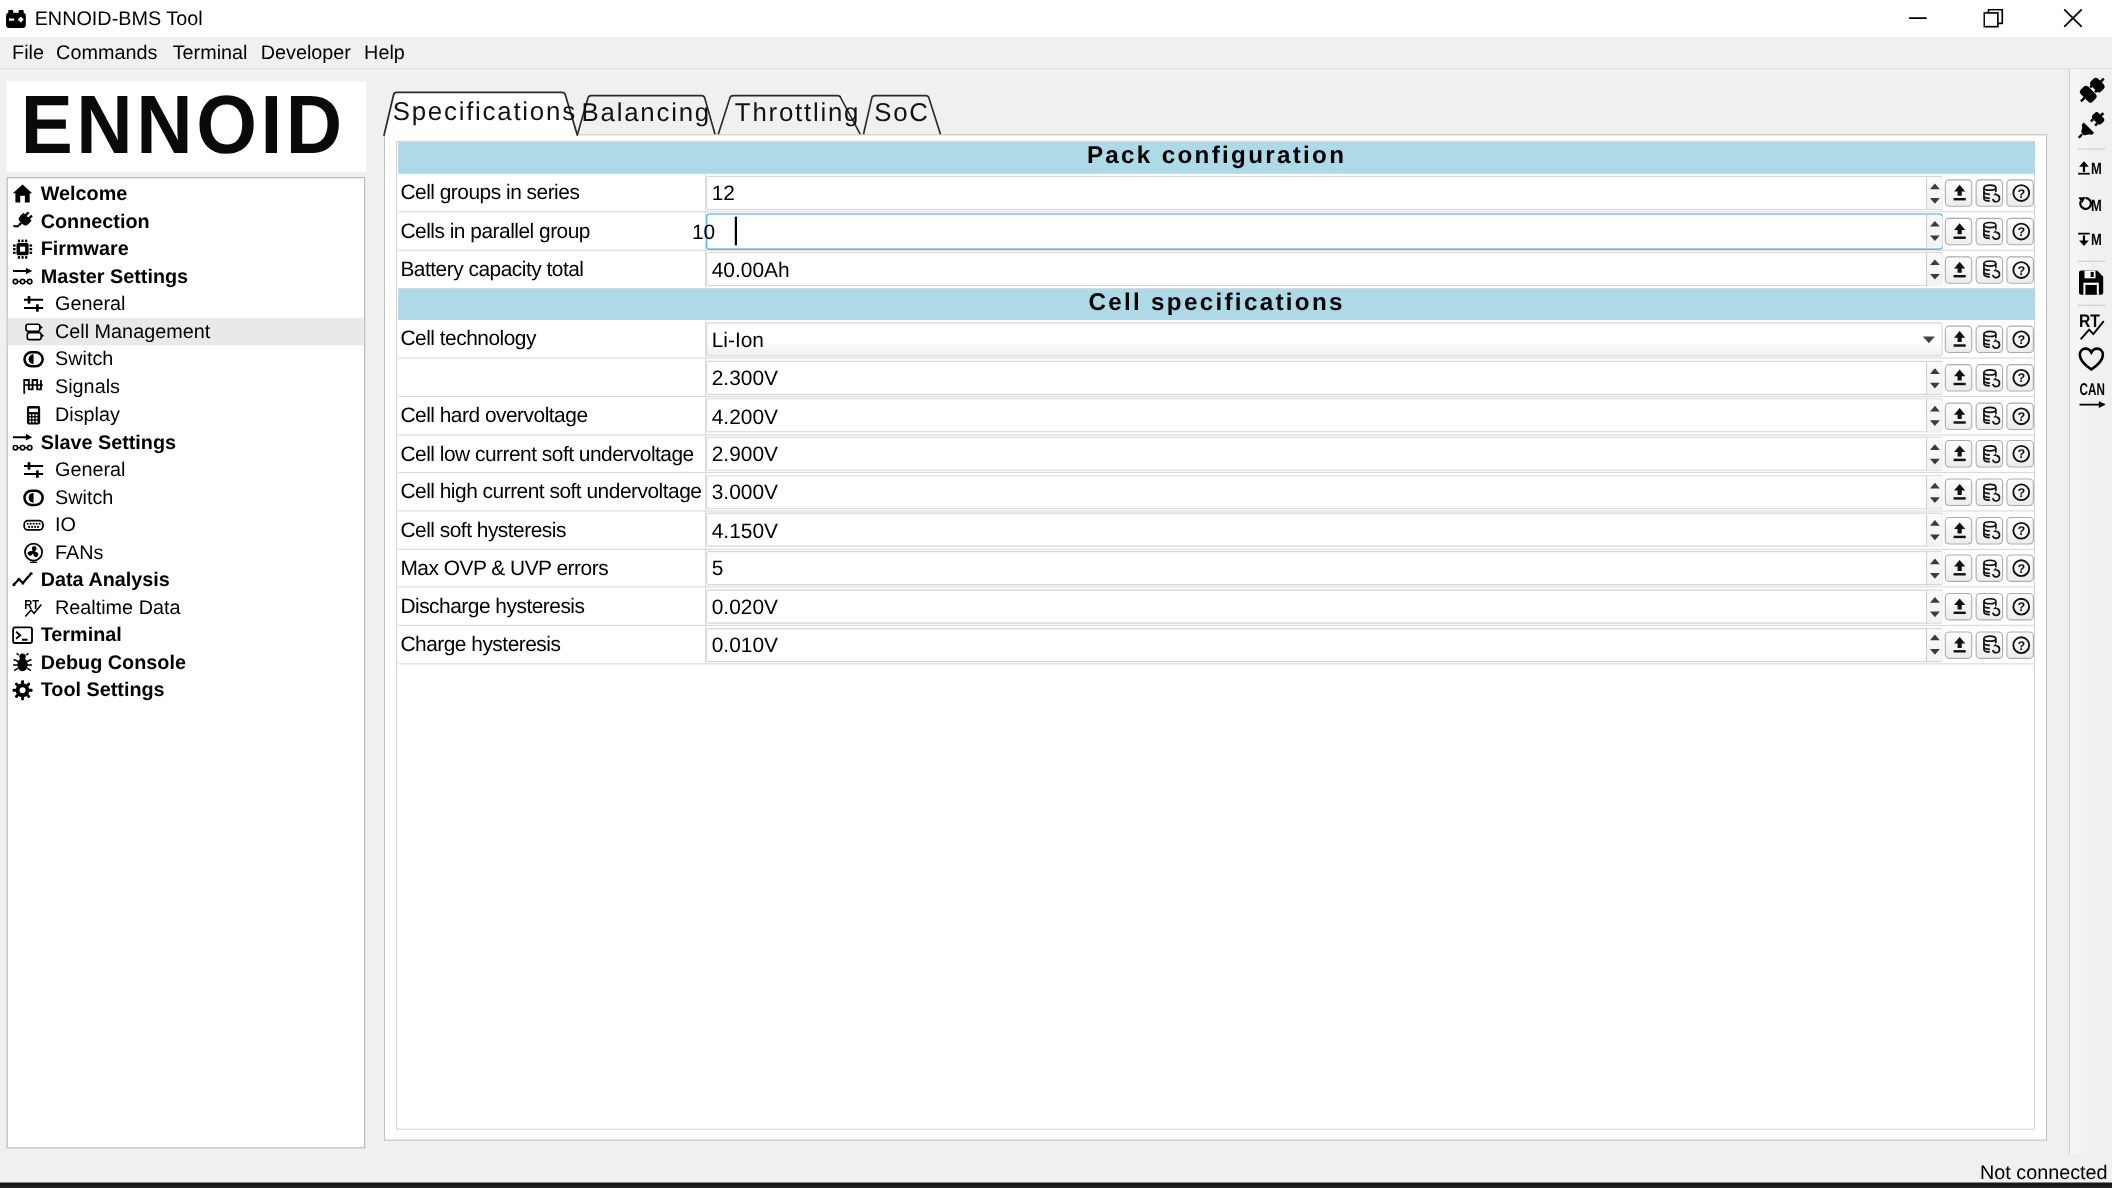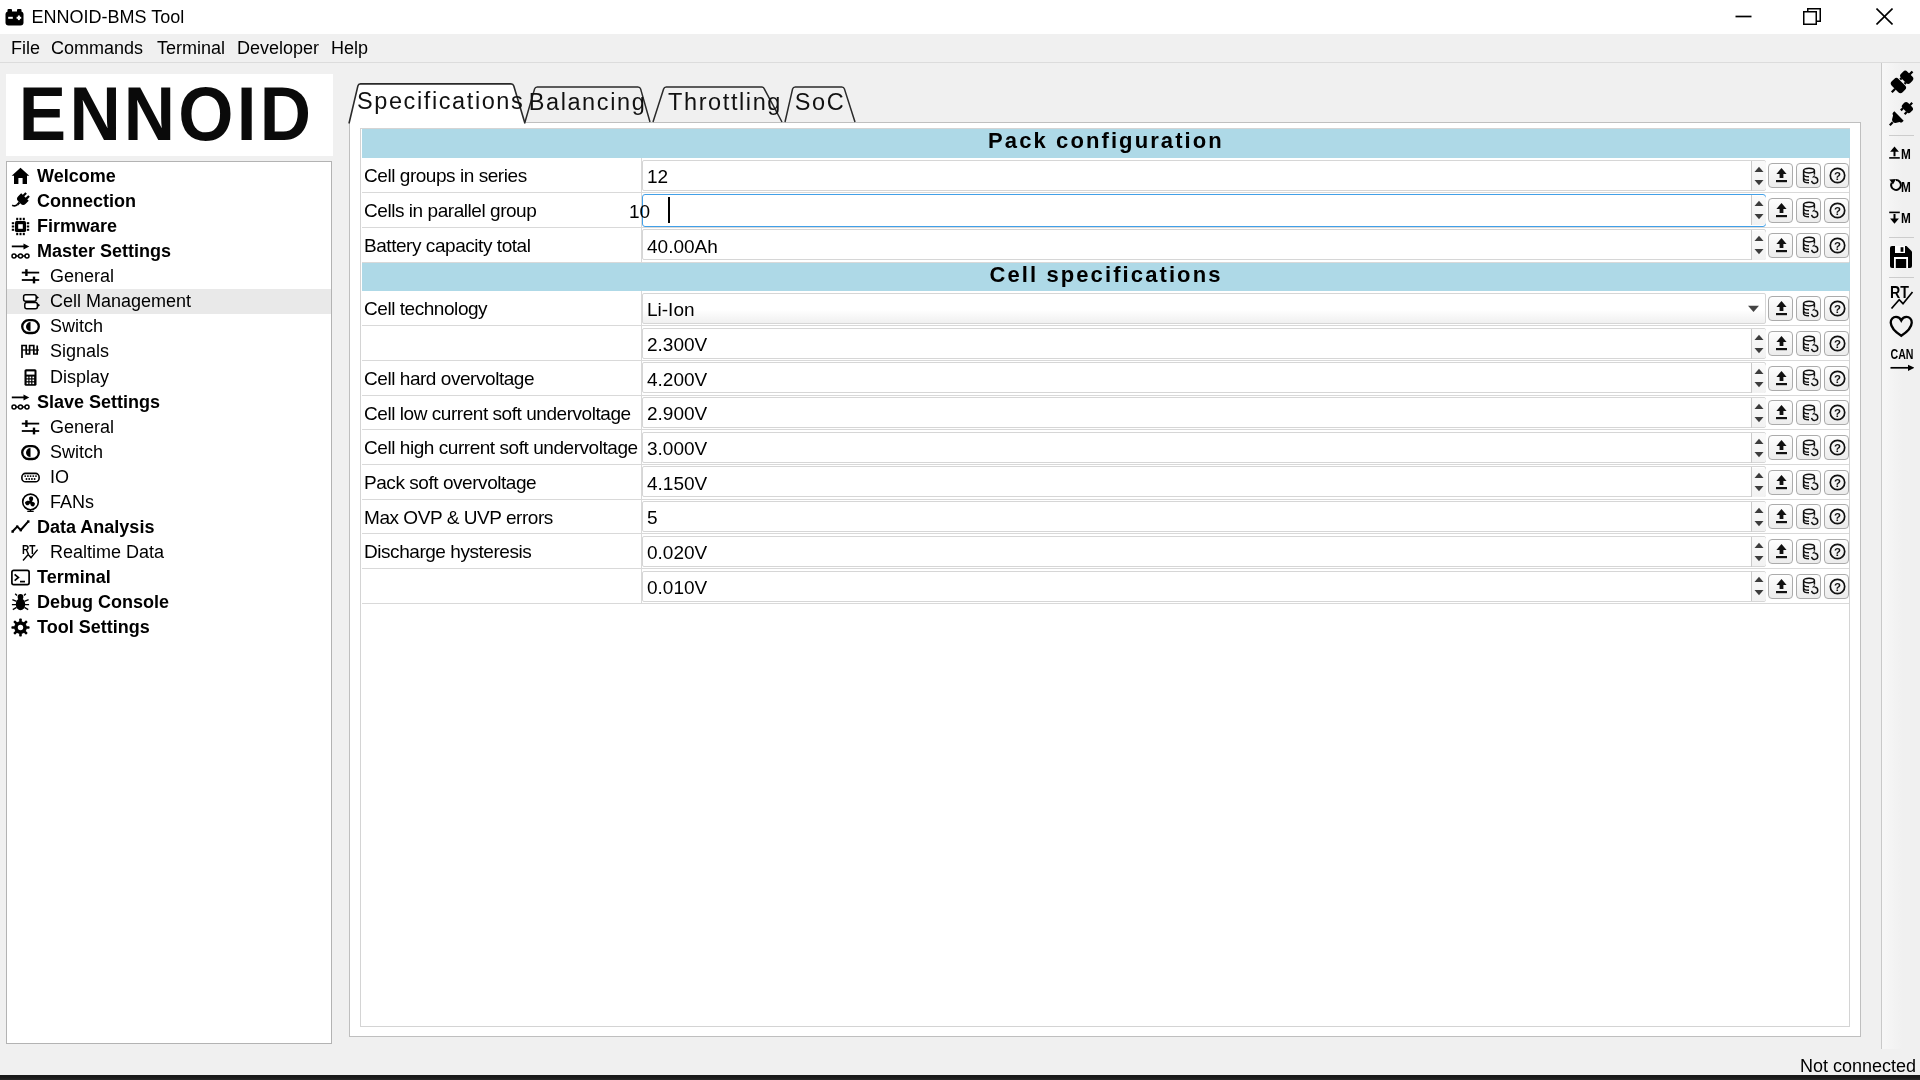--- a/index.html
+++ b/index.html
@@ -538,21 +538,21 @@
         <path d="M10.6 13.9 A3.1 3.1 0 1 0 13.7 10.2" fill="none" stroke="#111" stroke-width="1.5"></path>
         <path d="M13.7 7.8 V10.6 H10.9 Z" fill="#111"></path>
       </svg>
     </div>
     <div class="sbtn" style="left:1463px;top:306.1px">
       <svg class="abs" style="left:3.5px;top:3px" width="17" height="17" viewBox="0 0 17 17">
         <circle cx="8.5" cy="8.5" r="7.2" fill="none" stroke="#111" stroke-width="1.7"></circle>
         <text x="8.5" y="12.6" text-anchor="middle" font-family="Liberation Sans, sans-serif" font-size="11.5" font-weight="bold" fill="#111">?</text>
       </svg>
     </div>
-<div class="lbl" style="top:335.9px;height:34.7px;line-height:35.4px">Pack soft overvoltage</div>
+<div class="lbl" style="top:335.9px;height:34.7px;line-height:35.4px">Cell soft hysteresis</div>
     <div class="rline" style="top:369.6px"></div>
     <div class="ibox" style="left:281px;top:337.4px;width:1124px;height:31px"></div>
     <div class="inp" style="left:286px;top:343.8px">4.150V</div>
     <div class="abs" style="left:1390px;top:338.2px;width:1px;height:30px;background:#c9c9c9"></div>
     <div class="abs" style="left:1391px;top:338.8px;width:13.5px;height:29px;background:linear-gradient(180deg,#fafafa,#f2f2f2);border-radius:0 2px 2px 0"></div>
     <svg class="abs" style="left:1391px;top:341.2px" width="14" height="24" viewBox="0 0 14 24">
       <path d="M7 2.8 L11.5 8 H2.5 Z" fill="#3c3c3c"></path>
       <path d="M7 21.2 L11.5 16 H2.5 Z" fill="#3c3c3c"></path>
     </svg>
     <div class="sbtn" style="left:1407px;top:340.8px">
@@ -637,20 +637,21 @@
         <path d="M10.6 13.9 A3.1 3.1 0 1 0 13.7 10.2" fill="none" stroke="#111" stroke-width="1.5"></path>
         <path d="M13.7 7.8 V10.6 H10.9 Z" fill="#111"></path>
       </svg>
     </div>
     <div class="sbtn" style="left:1463px;top:410.1px">
       <svg class="abs" style="left:3.5px;top:3px" width="17" height="17" viewBox="0 0 17 17">
         <circle cx="8.5" cy="8.5" r="7.2" fill="none" stroke="#111" stroke-width="1.7"></circle>
         <text x="8.5" y="12.6" text-anchor="middle" font-family="Liberation Sans, sans-serif" font-size="11.5" font-weight="bold" fill="#111">?</text>
       </svg>
     </div>
+<div class="lbl" style="top:440.0px;height:34.7px;line-height:35.4px">Charge hysteresis</div>
     <div class="rline" style="top:473.7px"></div>
     <div class="ibox" style="left:281px;top:441.5px;width:1124px;height:31px"></div>
     <div class="inp" style="left:286px;top:447.8px">0.010V</div>
     <div class="abs" style="left:1390px;top:442.3px;width:1px;height:30px;background:#c9c9c9"></div>
     <div class="abs" style="left:1391px;top:442.8px;width:13.5px;height:29px;background:linear-gradient(180deg,#fafafa,#f2f2f2);border-radius:0 2px 2px 0"></div>
     <svg class="abs" style="left:1391px;top:445.3px" width="14" height="24" viewBox="0 0 14 24">
       <path d="M7 2.8 L11.5 8 H2.5 Z" fill="#3c3c3c"></path>
       <path d="M7 21.2 L11.5 16 H2.5 Z" fill="#3c3c3c"></path>
     </svg>
     <div class="sbtn" style="left:1407px;top:444.8px">

